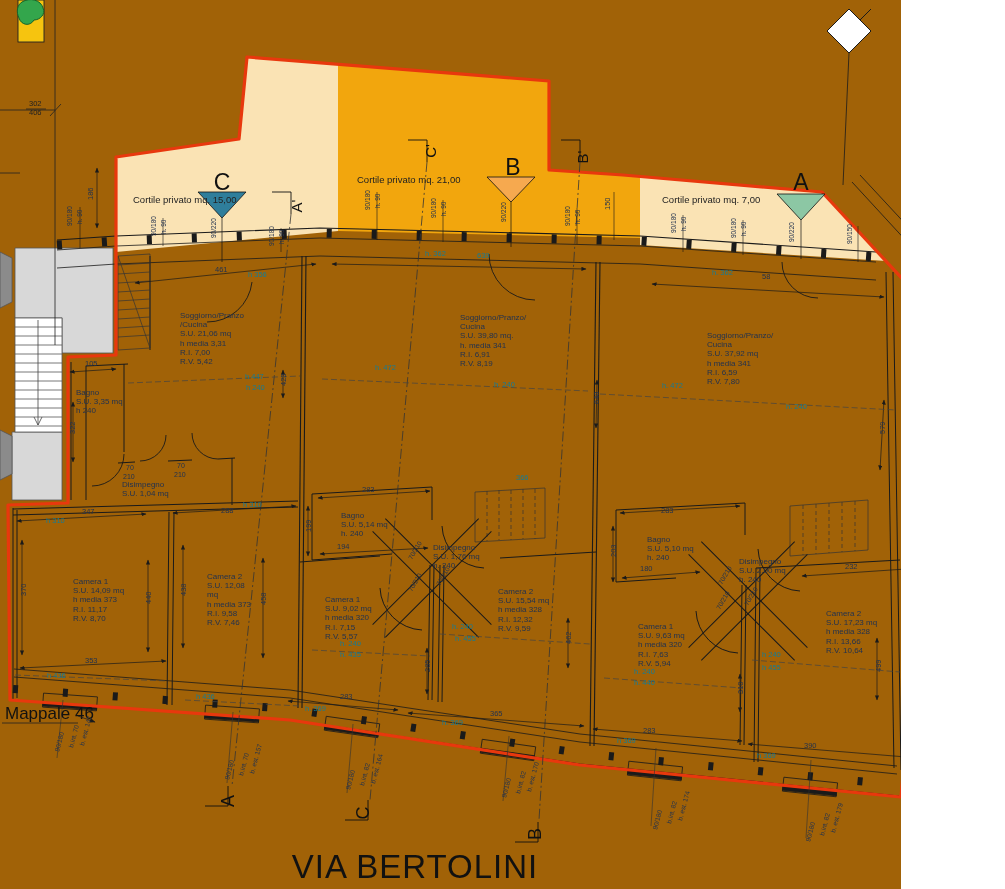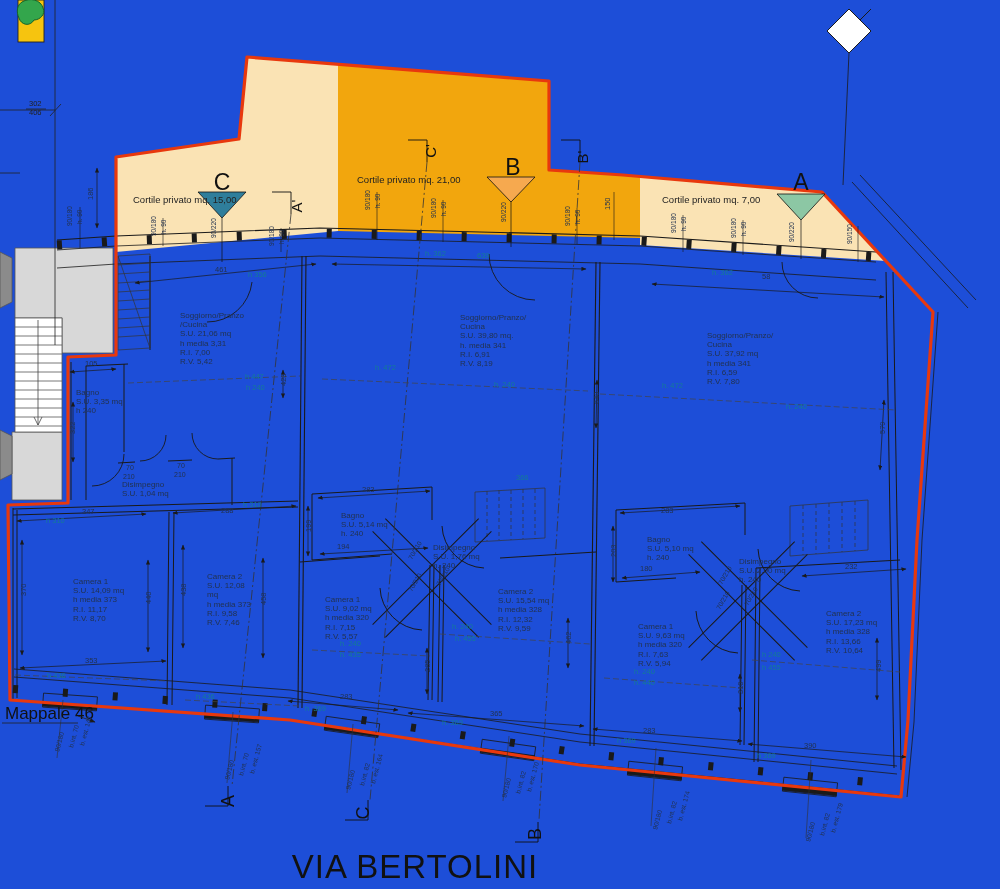--- a/index.html
+++ b/index.html
@@ -1,16 +1,16 @@
 <!DOCTYPE html>
 <html><head>
 <meta charset="utf-8">
 <style>
   html,body{margin:0;padding:0;background:#ffffff;}
-  .canvas{position:relative;width:1000px;height:889px;background:#1d4ed8;overflow:hidden;}
+  .canvas{position:relative;width:901px;height:889px;background:#a16207;overflow:hidden;}
   svg{position:absolute;left:0;top:0;font-family:"Liberation Sans",sans-serif;}
   text{font-family:"Liberation Sans",sans-serif;}
 </style>
 </head>
 <body>
 
 <div class="canvas">
 <svg width="1005" height="889" viewBox="0 0 1005 889">
   <defs>
     <marker id="ar" markerWidth="9" markerHeight="8" refX="6.5" refY="3" orient="auto-start-reverse">

